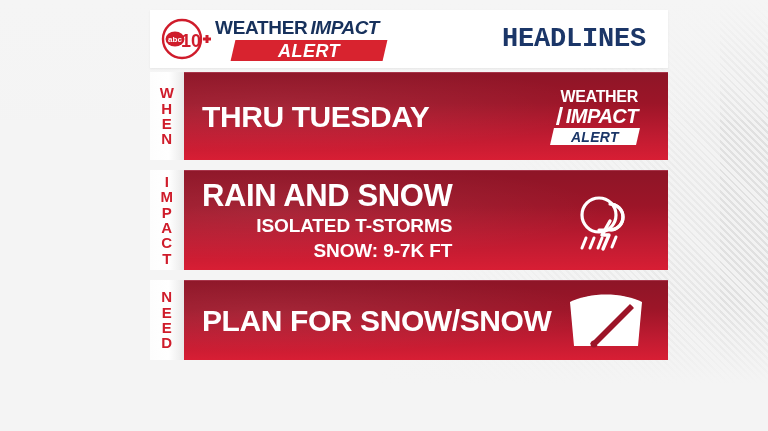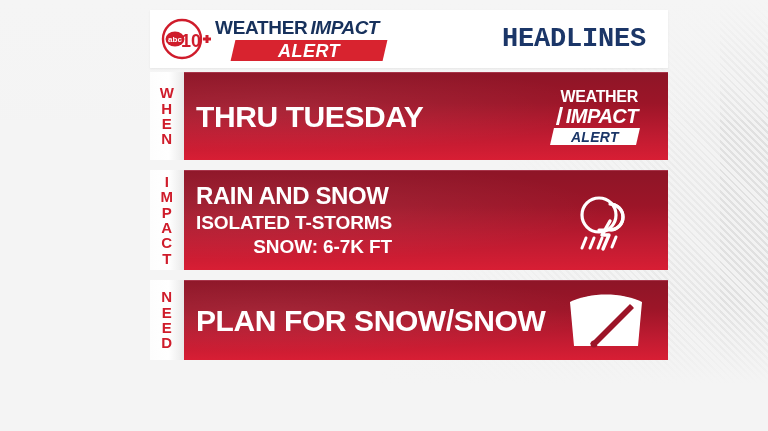--- a/index.html
+++ b/index.html
@@ -173,31 +173,31 @@
     content: "";
     position: absolute;
     inset: 0;
     background: radial-gradient(ellipse at 18% 40%, rgba(255,255,255,0.07) 0%, rgba(255,255,255,0) 60%);
     pointer-events: none;
   }
 
   .panel-text {
     position: relative;
     z-index: 2;
-    padding-left: 12px;
+    padding-left: 18px;
     color: #ffffff;
   }
   .line-main {
     font-weight: 800;
     font-size: 30px;
     letter-spacing: -0.4px;
     line-height: 1.04;
     white-space: nowrap;
   }
-  .row-impact .line-main { font-size: 24px; }
+  .row-impact .line-main { font-size: 31px; }
   .row-need   .line-main { font-size: 30px; }
   .line-sub {
     font-weight: 800;
     font-size: 19px;
     letter-spacing: -0.1px;
     line-height: 1.12;
     margin-top: 3px;
     white-space: nowrap;
     text-align: right;
   }
@@ -339,21 +339,21 @@
         <span>P</span>
         <span>A</span>
         <span>C</span>
         <span>T</span>
       </div>
     </div>
     <div class="panel">
       <div class="panel-text">
         <div class="line-main">RAIN AND SNOW</div>
         <div class="line-sub">ISOLATED T-STORMS</div>
-        <div class="line-sub">SNOW: 6-7K FT</div>
+        <div class="line-sub">SNOW: 9-7K FT</div>
       </div>
       <div class="panel-icon">
         <svg width="86" height="72" viewBox="0 0 86 72">
           <g fill="none" stroke="#ffffff" stroke-width="3.2" stroke-linecap="round" stroke-linejoin="round">
             <path d="M33 13 A17 17 0 1 0 33 47 A17 17 0 1 0 33 13 Z"></path>
             <path d="M45 19 a13 13 0 0 1 12 13 a13 13 0 0 1 -12 13"></path>
             <path d="M44 19 a13 13 0 0 1 13 13 a13 13 0 0 1 -13 13 L33 45"></path>
           </g>
           <g fill="none" stroke="#ffffff" stroke-width="3" stroke-linecap="round">
             <line x1="20" y1="53" x2="16" y2="63"></line>

